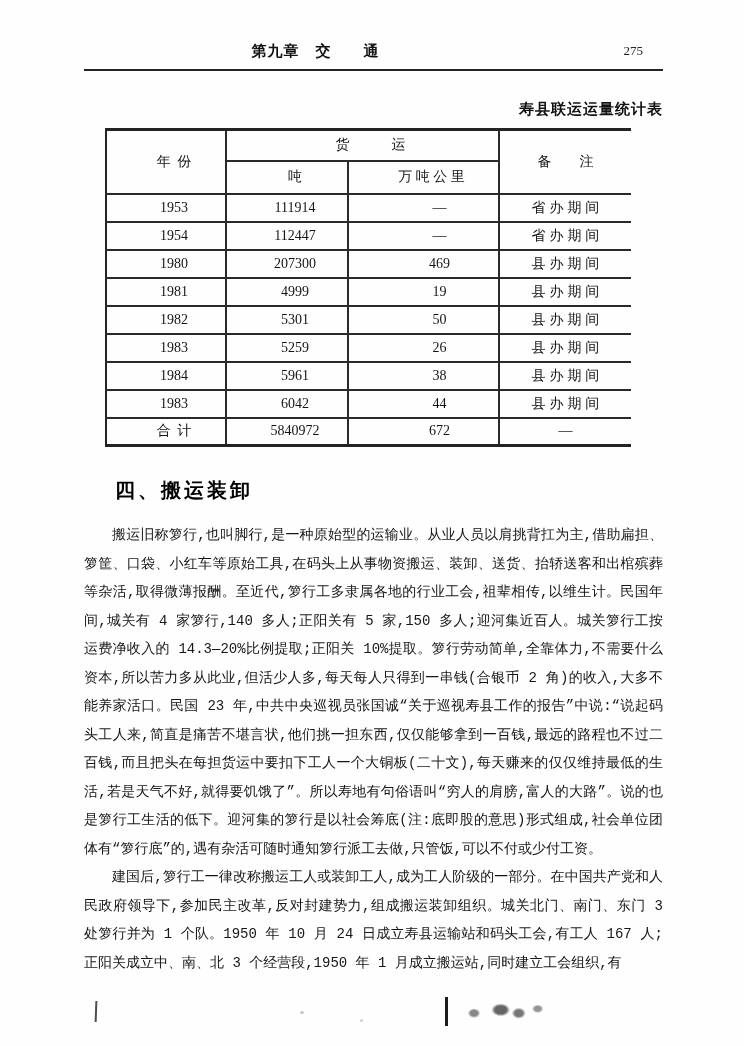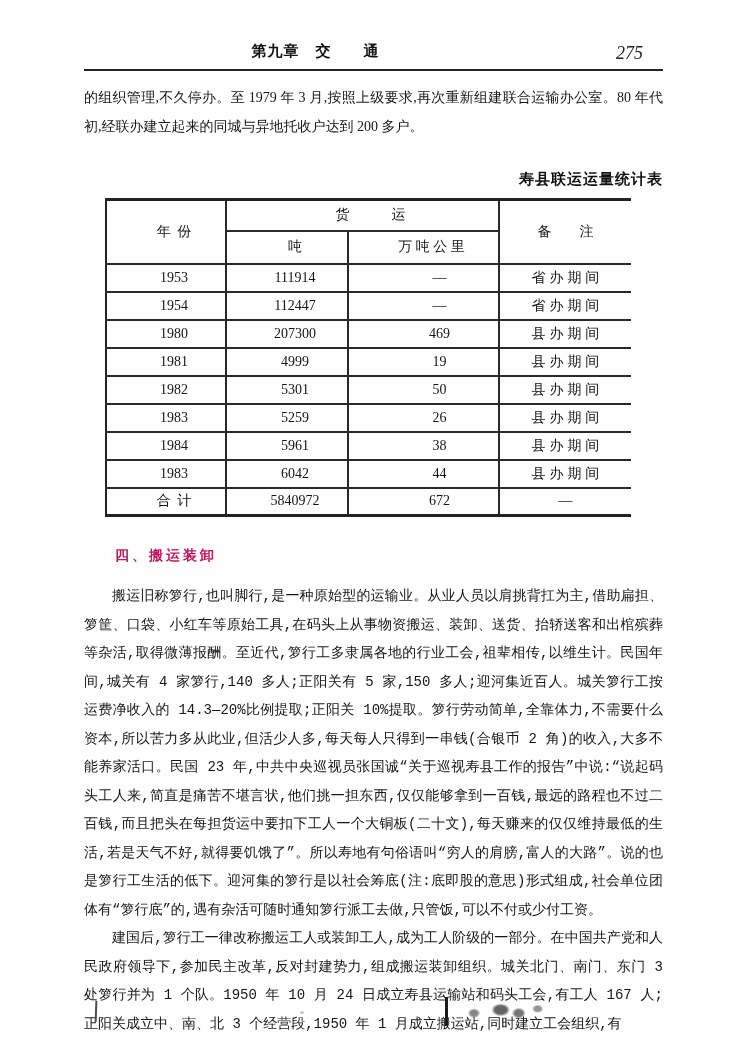--- a/index.html
+++ b/index.html
@@ -9,21 +9,21 @@
     position:relative; width:745px; height:1046px; overflow:hidden;
     padding:42px 82px 0 84px; background:#fefefe;
   }
   
   .running-head { position:relative; height:22px; }
   .chapter-title {
     position:relative; width:max-content; margin:0 auto; left:-58px;
     font-family:"Liberation Sans","DejaVu Sans",sans-serif;
     font-weight:bold; font-size:15px; letter-spacing:1px; color:#111;
   }
-  .page-number { position:absolute; right:20px; top:1px; font-size:18px; color:#222;font-style:italic; }
+  .page-number { position:absolute; right:20px; top:1px; font-size:13px; color:#222; }
   .header-rule { margin-top:5px; height:2px; background:#242424; }
   
   .para {
     font-size:14px; line-height:28.5px; text-align:justify; word-break:break-all;
     color:#161616;
   }
   .intro { margin-top:13px; }
   .indent { text-indent:2em;font-family:Liberation Mono, monospace; }
   
   .table-title {
@@ -47,21 +47,21 @@
   .v-r { border-right:2px solid #2a2a2a;padding-left:16px; }
   .hdr-row1 th { height:31px; }
   .hdr-row2 th { height:33px; }
   .stats tbody td { height:28px; }
   .sp-05 { letter-spacing:0.45em; text-indent:0.45em; } 
   .sp-note { letter-spacing:0.28em; text-indent:0.28em; }
   .sp-hdr { letter-spacing:0.25em; text-indent:0.25em; }
   .tonkm-val { padding-left:32px; } 
   
   .section-heading {
-    margin:30px 0 4px 31px; font-size:14px; font-weight:bold; letter-spacing:3px; color:#be185d;
+    margin:30px 0 4px 31px; font-size:20px; font-weight:bold; letter-spacing:3px; color:#000000;
   }
   .body-1 { margin-top:17px; }
   
   .artifact { position:absolute; }
   .art-tick { left:95px; top:1001px; width:2px; height:21px; background:#4d4d4d; transform:rotate(2deg); }
   .art-bar  { left:445px; top:997px; width:3px; height:29px; background:#1c1c1c; }
   .art-smudge {
     left:462px; top:1000px; width:86px; height:22px; opacity:.8; filter:blur(.5px);
     background:
       radial-gradient(ellipse 9px 7px at 14% 60%, #6a6a6a 0 40%, transparent 70%),
@@ -76,21 +76,20 @@
 <body>
 
 <div class="page">
 
   <div class="running-head">
     <div class="chapter-title">第九章　交　　通</div>
     <div class="page-number">275</div>
   </div>
   <div class="header-rule"></div>
 
-  <p class="para intro">的组织管理,不久停办。至 1979 年 3 月,按照上级要求,再次重新组建联合运输办公室。80 年代初,经联办建立起来的同城与异地托收户达到 200 多户。</p>
 
   <div class="table-title">寿县联运运量统计表</div>
 
   <table class="stats">
     <colgroup>
       <col class="c-year">
         <col class="c-tons">
         <col class="c-tonkm">
         <col class="c-note">
     </colgroup>

